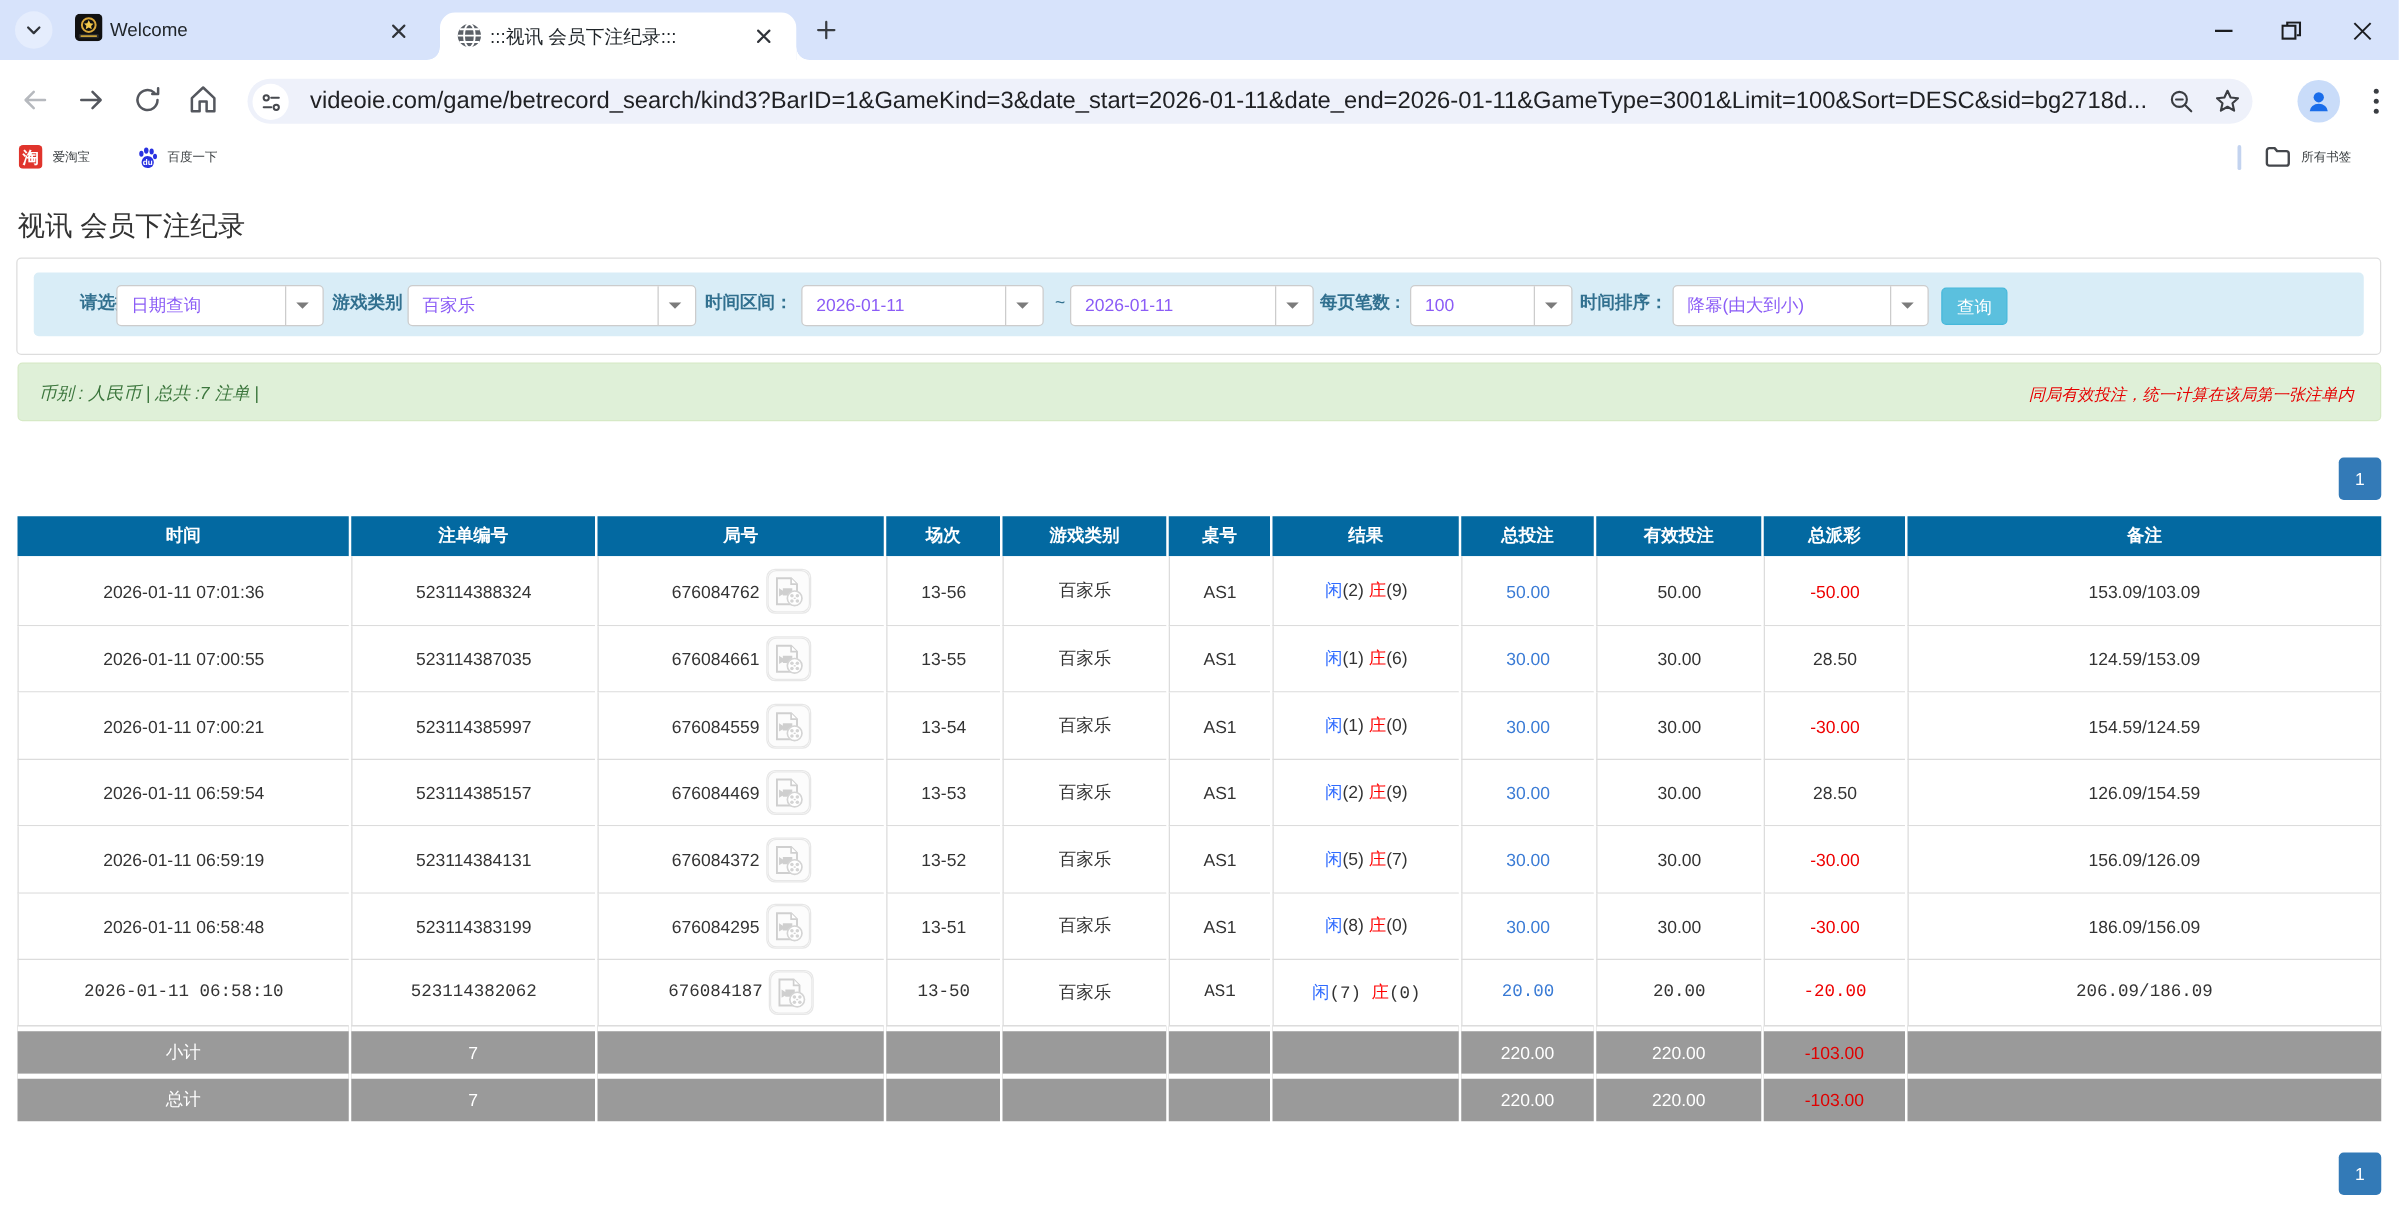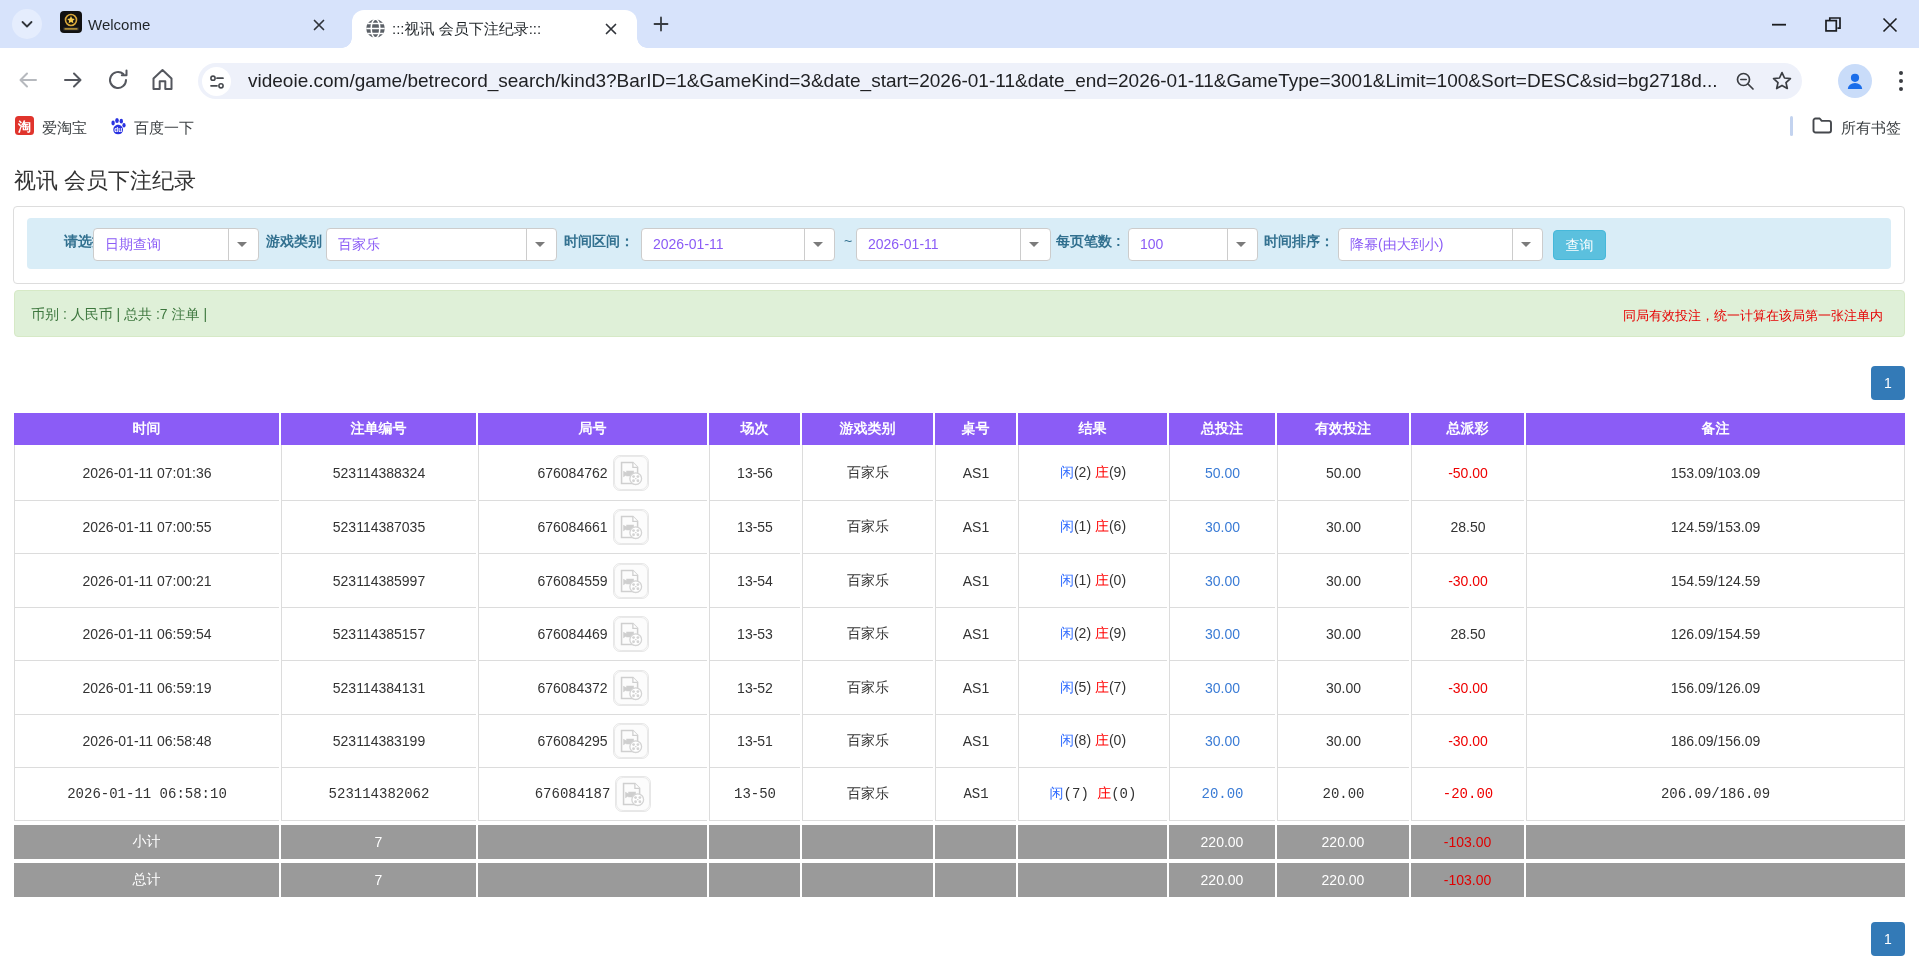--- a/index.html
+++ b/index.html
@@ -15,45 +15,45 @@
 #tab2 .title { position:absolute; left:40px; top:10px; font-size:15px; color:#1f2428; white-space:nowrap; }
 .tabclose { position:absolute; top:8px; width:18px; height:18px; }
 #winctl { position:absolute; right:0; top:0; height:48px; }
 
 #toolbar { position:absolute; left:0; top:48px; width:1919px; height:64px; background:#fff; }
 #omnibox { position:absolute; left:198px; top:15px; width:1604px; height:36px; border-radius:18px; background:#eef1fa; }
 #omni-circle { position:absolute; left:4px; top:4px; width:29px; height:29px; border-radius:15px; background:#fff; }
 #urltext { position:absolute; left:50px; top:7px; font-size:19px; color:#202124; white-space:nowrap; letter-spacing:0px; max-width:1470px; overflow:hidden; }
 
 #bookmarks { position:absolute; left:0; top:112px; width:1919px; height:34px; background:#fff; }
-.bktext { font-size:15px; color:#3c4043; }
+.bktext { font-size:10px; color:#3c4043; }
 
 
 #page { position:absolute; left:0; top:146px; width:1919px; height:823px; background:#fff; }
 #pagetitle { position:absolute; left:14px; top:20px; font-size:22px; color:#333; font-weight:400; }
 
 #filterbox { position:absolute; left:13px; top:60px; width:1892px; height:78px; background:#fff; border:1px solid #ddd; border-radius:4px; }
 #filterbar { position:absolute; left:13px; top:11px; width:1864px; height:51px; background:#d9edf7; border-radius:4px; }
 .flabel { position:absolute; top:15px; font-size:14px; font-weight:bold; color:#31708f; white-space:nowrap; }
 .combo { position:absolute; top:10px; height:33px; background:#fff; border:1px solid #ccc; border-radius:4px; }
 .combo .val { position:absolute; left:11px; top:7px; font-size:14px; color:#8b5cf6; white-space:nowrap; }
 .combo .arrowbox { position:absolute; right:0; top:0; width:30px; height:31px; border-left:1px solid #ccc; }
 .combo .tri { position:absolute; right:11px; top:13px; width:0; height:0; border-left:5px solid transparent; border-right:5px solid transparent; border-top:5px solid #7b7b7b; }
 #btnquery { position:absolute; left:1526px; top:12px; width:53px; height:30px; background:#5bc0de; border:1px solid #46b8da; border-radius:4px; color:#fff; font-size:14px; text-align:center; line-height:28px; }
 
-#greenbar { position:absolute; left:14px; top:144px; width:1891px; height:47px; background:#dff0d8; border:1px solid #d6e9c6; border-radius:4px; }
+#greenbar { position:absolute; left:14px; top:144px; width:1891px; height:47px; background:#dff0d8; border:1px solid #d6e9c6; border-radius:4px;font-style:italic; }
 #greenbar .lt { position:absolute; left:16px; top:15px; font-size:14px; color:#3c763d; }
 #greenbar .rt { position:absolute; right:21px; top:16px; font-size:13px; color:#e60000; }
 
 .pager { position:absolute; width:34px; height:34px; background:#337ab7; border-radius:4px; color:#fff; font-size:14px; text-align:center; line-height:34px; }
 #pager-top { left:1871px; top:220px; }
 #pager-bot { left:1871px; top:776px; }
 
 #bettable { position:absolute; left:12px; top:267px; border-collapse:separate; border-spacing:2px 0; table-layout:fixed; width:1895px; }
-#bettable th { background:#8b5cf6; color:#fff; font-size:14px; font-weight:bold; height:32px; text-align:center; padding:0; }
+#bettable th { background:#0369a1; color:#fff; font-size:14px; font-weight:bold; height:32px; text-align:center; padding:0; }
 #bettable td { font-size:14px; color:#333; text-align:center; padding:0; height:53px; background:#fff; border-bottom:1px solid #dcdcdc; border-left:1px solid #dcdcdc; }
 #bettable td:first-child { border-left:1px solid #dcdcdc; }
 #bettable td:last-child { border-right:1px solid #dcdcdc; }
 #bettable tr.sum td { background:#9a9a9a; color:#fff; border:none; border-top:4px solid #fff; height:38px; }
 #bettable tr.d1 td { height:56px; } #bettable tr.d2 td { height:53px; } #bettable tr.d3 td { height:54px; }
 #bettable tr.d4 td { height:53px; } #bettable tr.d5 td { height:54px;margin-left:36px; } #bettable tr.d6 td { height:53px; }
 #bettable tr.d7 td { height:53px;font-family:Liberation Mono, monospace; }
 #bettable td.c-blue { color:#3a7bd5; }
 #bettable td.c-red { color:#ee0000; }
 .r-blue { color:#2f6bff; }

